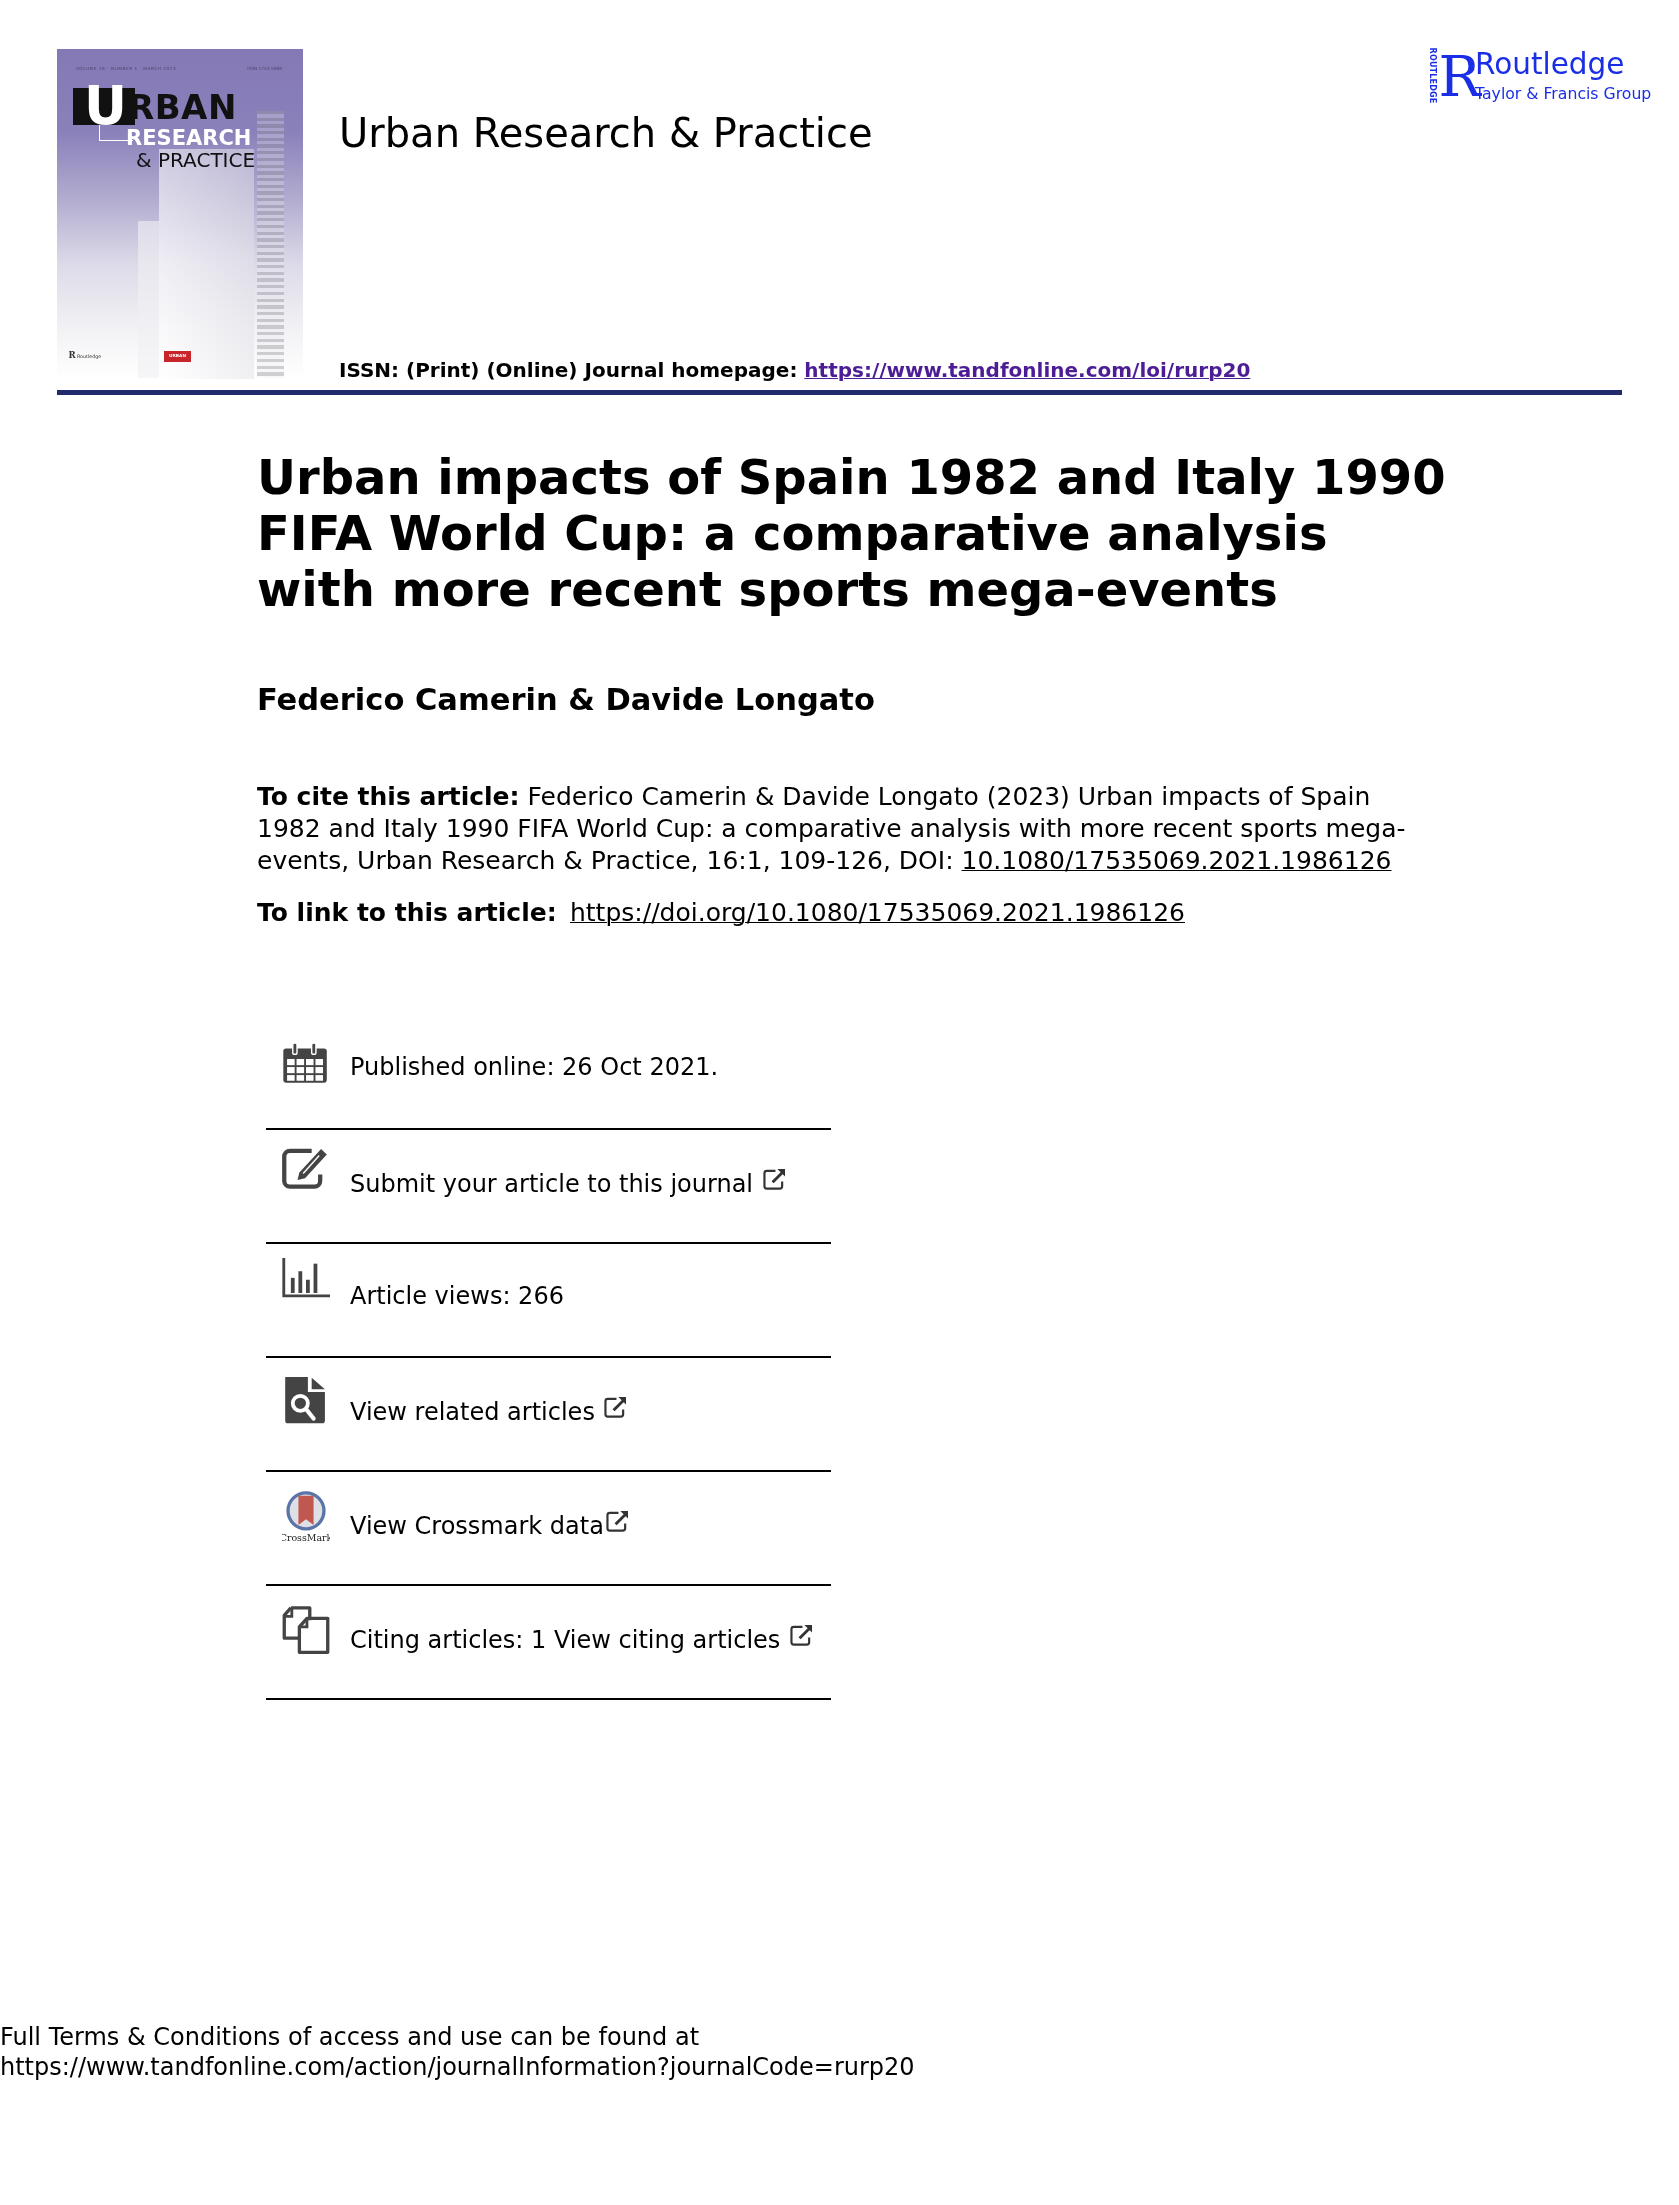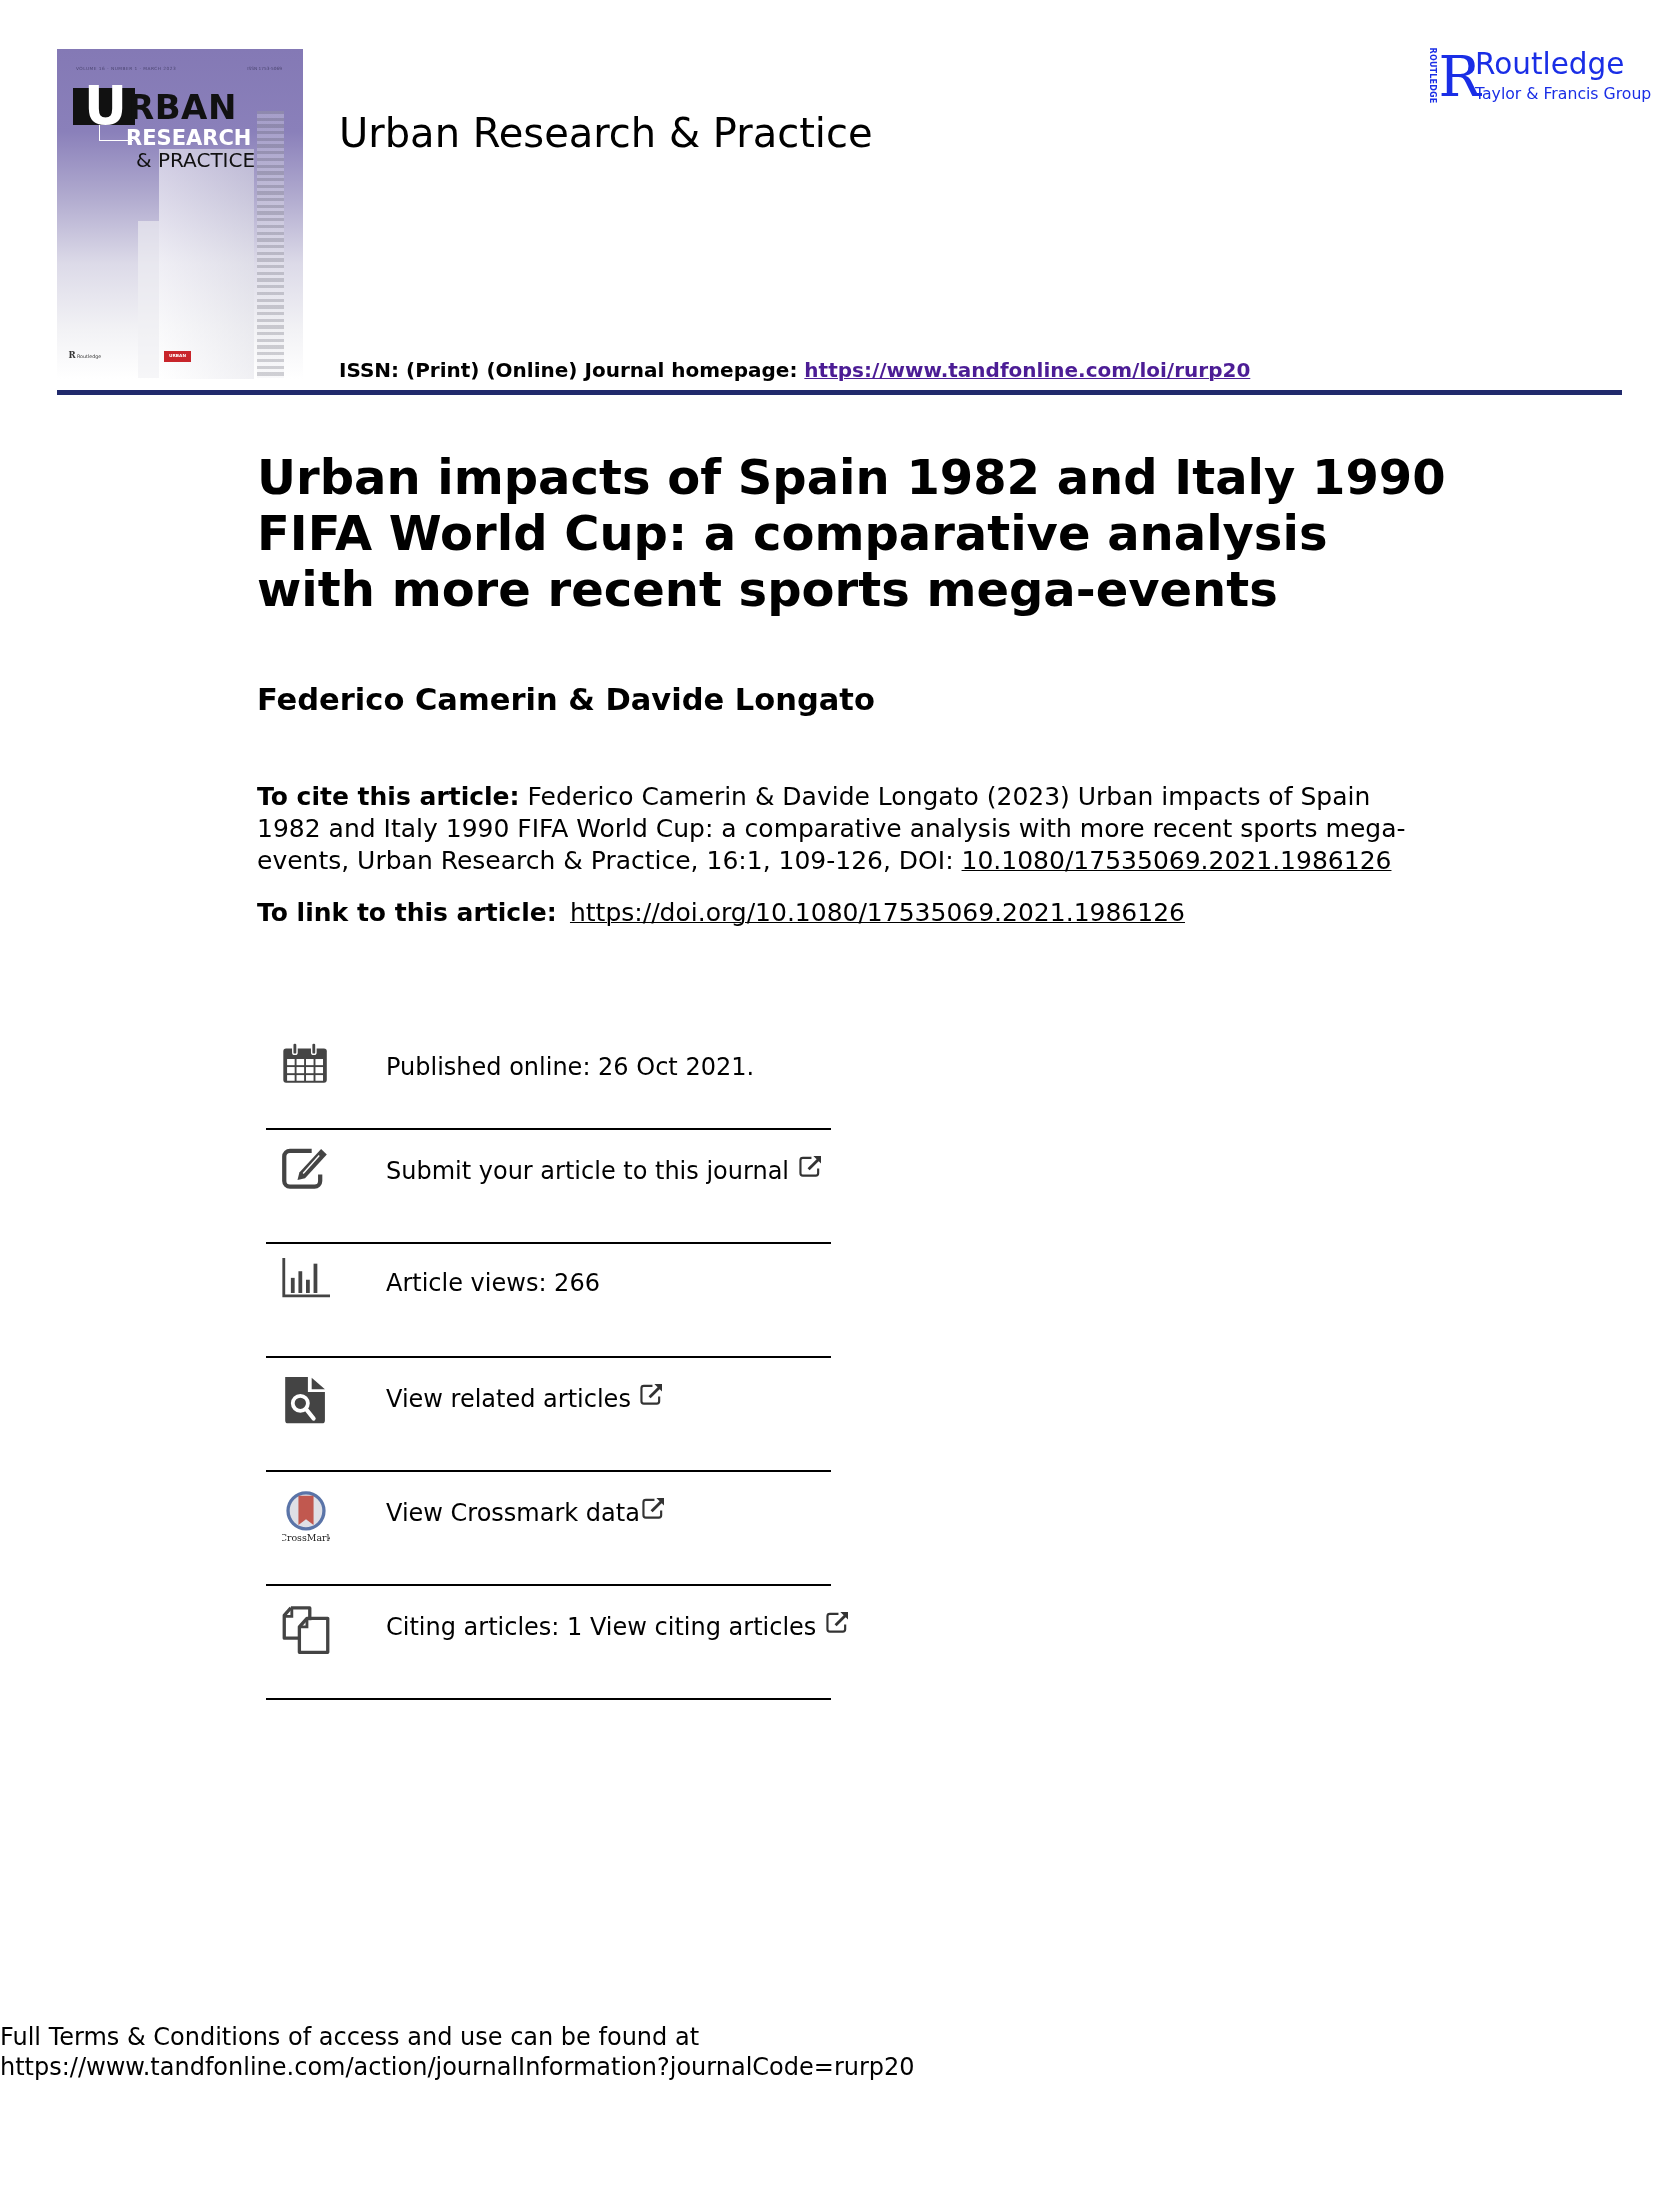--- a/index.html
+++ b/index.html
@@ -53,26 +53,26 @@
   .cite a, .link-line a { color:#000; text-decoration:underline; text-decoration-thickness:1.4px; }
   .link-line { left:257px; top:897px; font-size:25px; line-height:32px; white-space:nowrap; }
   .link-line b { font-weight:bold; margin-right:13.3px; }
 
   
   .info-list { left:266px; top:1023px; width:565px; }
   .info-row { position:relative; height:114px; }
   .info-row.first { height:107px; }
   .info-row .divider { position:absolute; left:0; bottom:0; width:565px; height:2.4px; background:#000; }
   .info-row .icon { position:absolute; left:15.7px; width:48px; height:52px; }
-  .info-row .label { position:absolute; left:84px; font-size:24px; white-space:nowrap; color:#000;margin-left:36px; }
+  .info-row .label { position:absolute; left:84px; font-size:24px; white-space:nowrap; color:#000; }
   .info-row .ext { display:inline-block; width:23px; height:22px; vertical-align:1.9px; margin-left:9.5px; }
   .info-row.first .icon { top:19px; }
   .info-row.first .label { top:29.5px; }
   .info-row .icon.std { top:17px; }
-  .info-row .label.std { top:25px; }
+  .info-row .label.std { top:38px; }
 
   
   .footer { left:0; top:2023px; width:1679px; text-align:left; font-size:24px; line-height:29.5px; }
 </style>
 </head>
 <body>
 
 <div class="abs cover">
   <div class="abs bld3"></div>
   <div class="abs bld1"></div>

